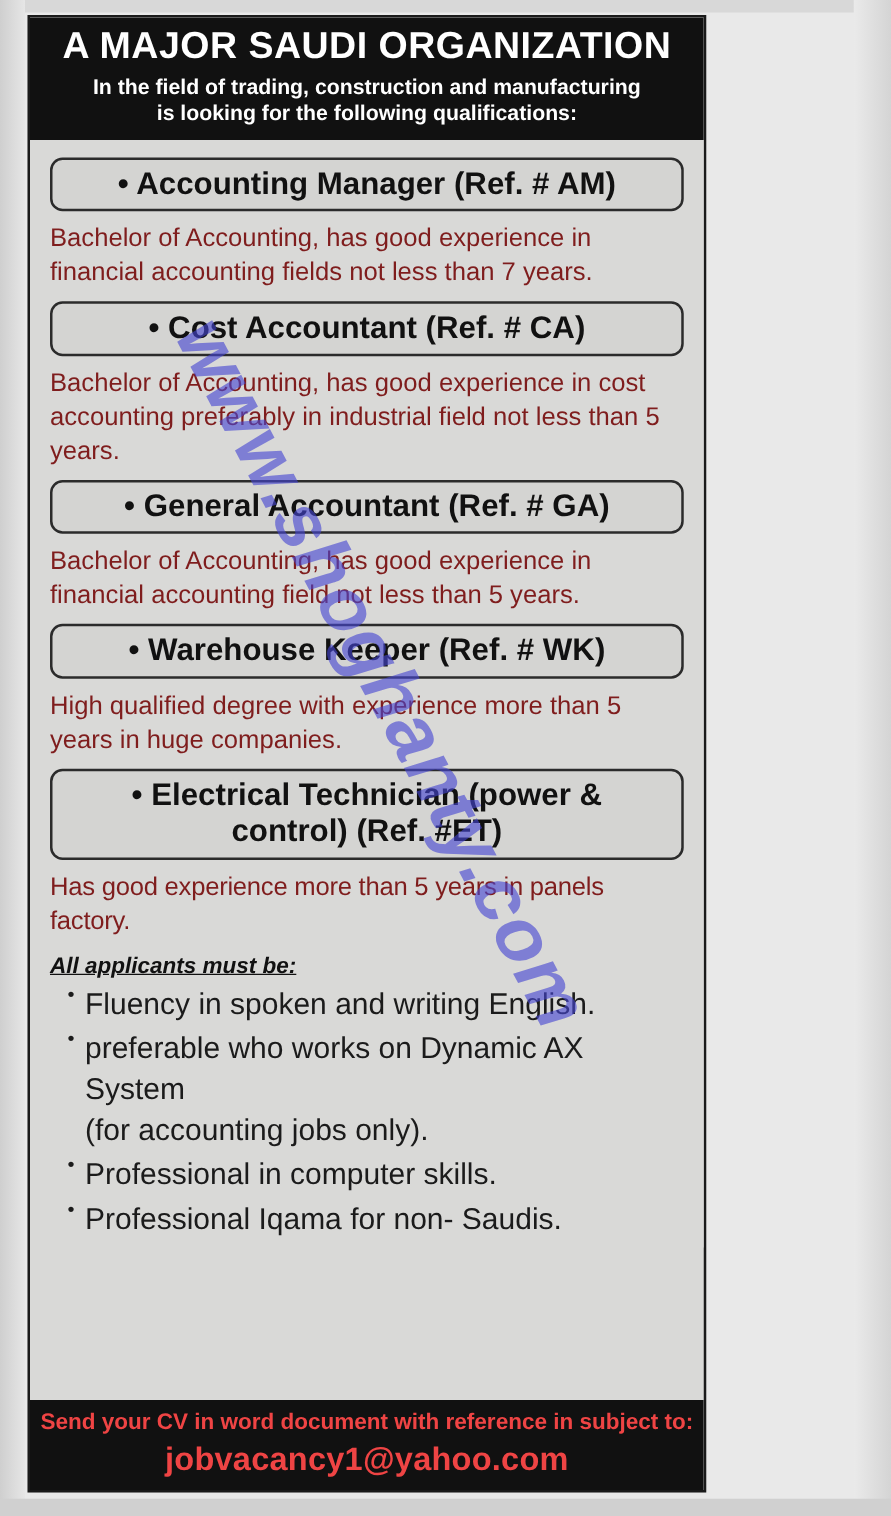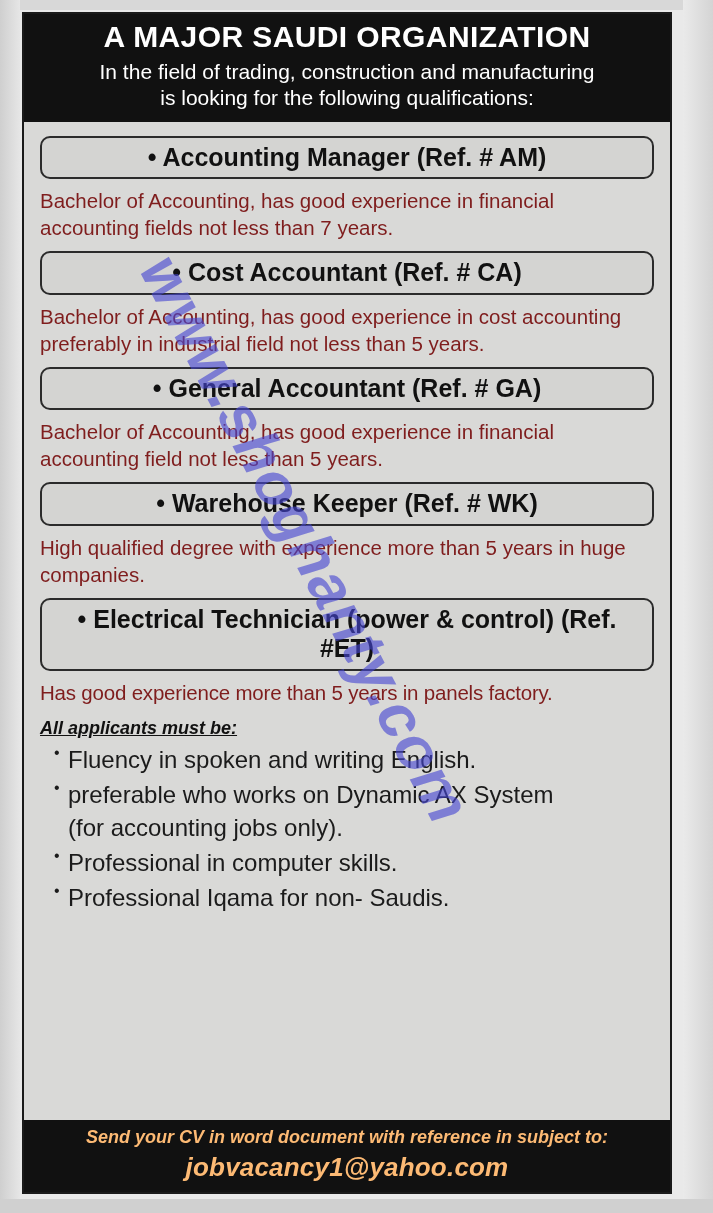--- a/index.html
+++ b/index.html
@@ -45,21 +45,21 @@
     left: 0; right: 0; bottom: 0;
     height: 14px;
     background: #d0d0d0;
   }
 
   
   #ad {
     position: absolute;
     left: 22px;
     top: 12px;
-    width: 650px;
+    width: 543px;
     height: 1182px;
     background: #d9d9d7;
     border: 2px solid #1a1a1a;
     box-sizing: border-box;
     overflow: hidden;
   }
 
   
   .header-band {
     background: #111111;
@@ -68,22 +68,22 @@
     text-align: center;
   }
   .header-title {
     font-size: 30px;
     font-weight: bold;
     letter-spacing: 0.4px;
     line-height: 1.1;
     margin-bottom: 6px;
   }
   .header-sub1, .header-sub2 {
-    font-size: 21px;
-    font-weight: normal;
+    font-size: 17px;
+    font-weight: bold;
     line-height: 1.25;
   }
 
   
   .body-area {
     padding: 8px 12px 0 12px;
     background: #d9d9d7;
   }
 
   .job-block {
@@ -152,25 +152,24 @@
     padding-left: 0;
   }
 
   
   .footer-band {
     position: absolute;
     left: 0;
     right: 0;
     bottom: 0;
     background: #111111;
-    color: #fdba74;
+    color: #ef4444;
     text-align: center;
     padding: 6px 4px 10px 4px;
     box-sizing: border-box;
-    font-style: italic;
   }
   .footer-line {
     font-size: 18px;
     font-weight: bold;
     line-height: 1.3;
     margin-bottom: 4px;
   }
   .footer-email {
     font-size: 26px;
     font-weight: bold;

